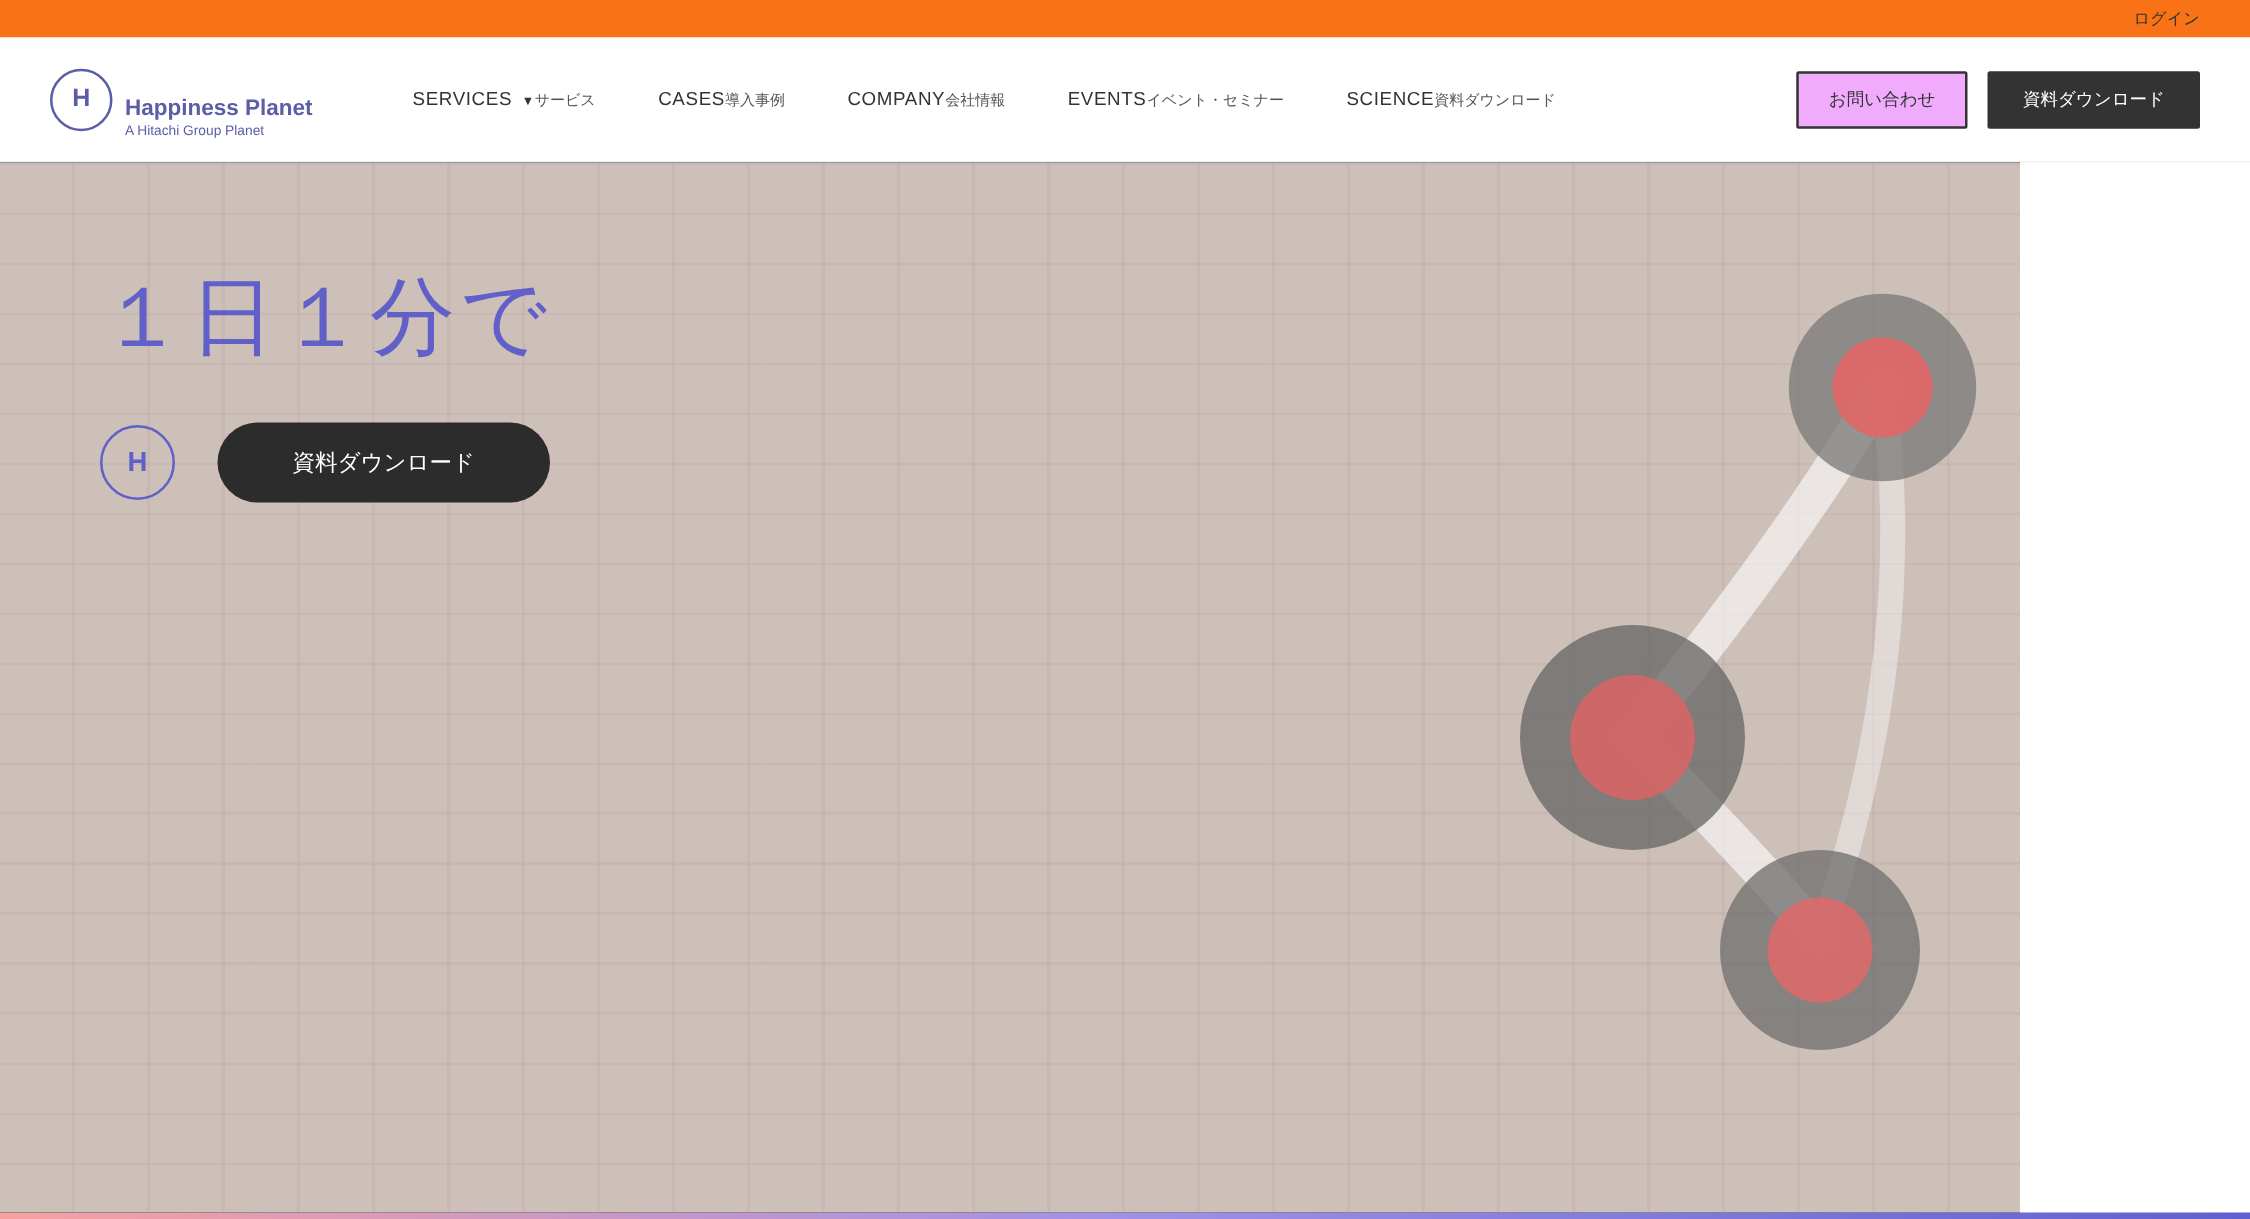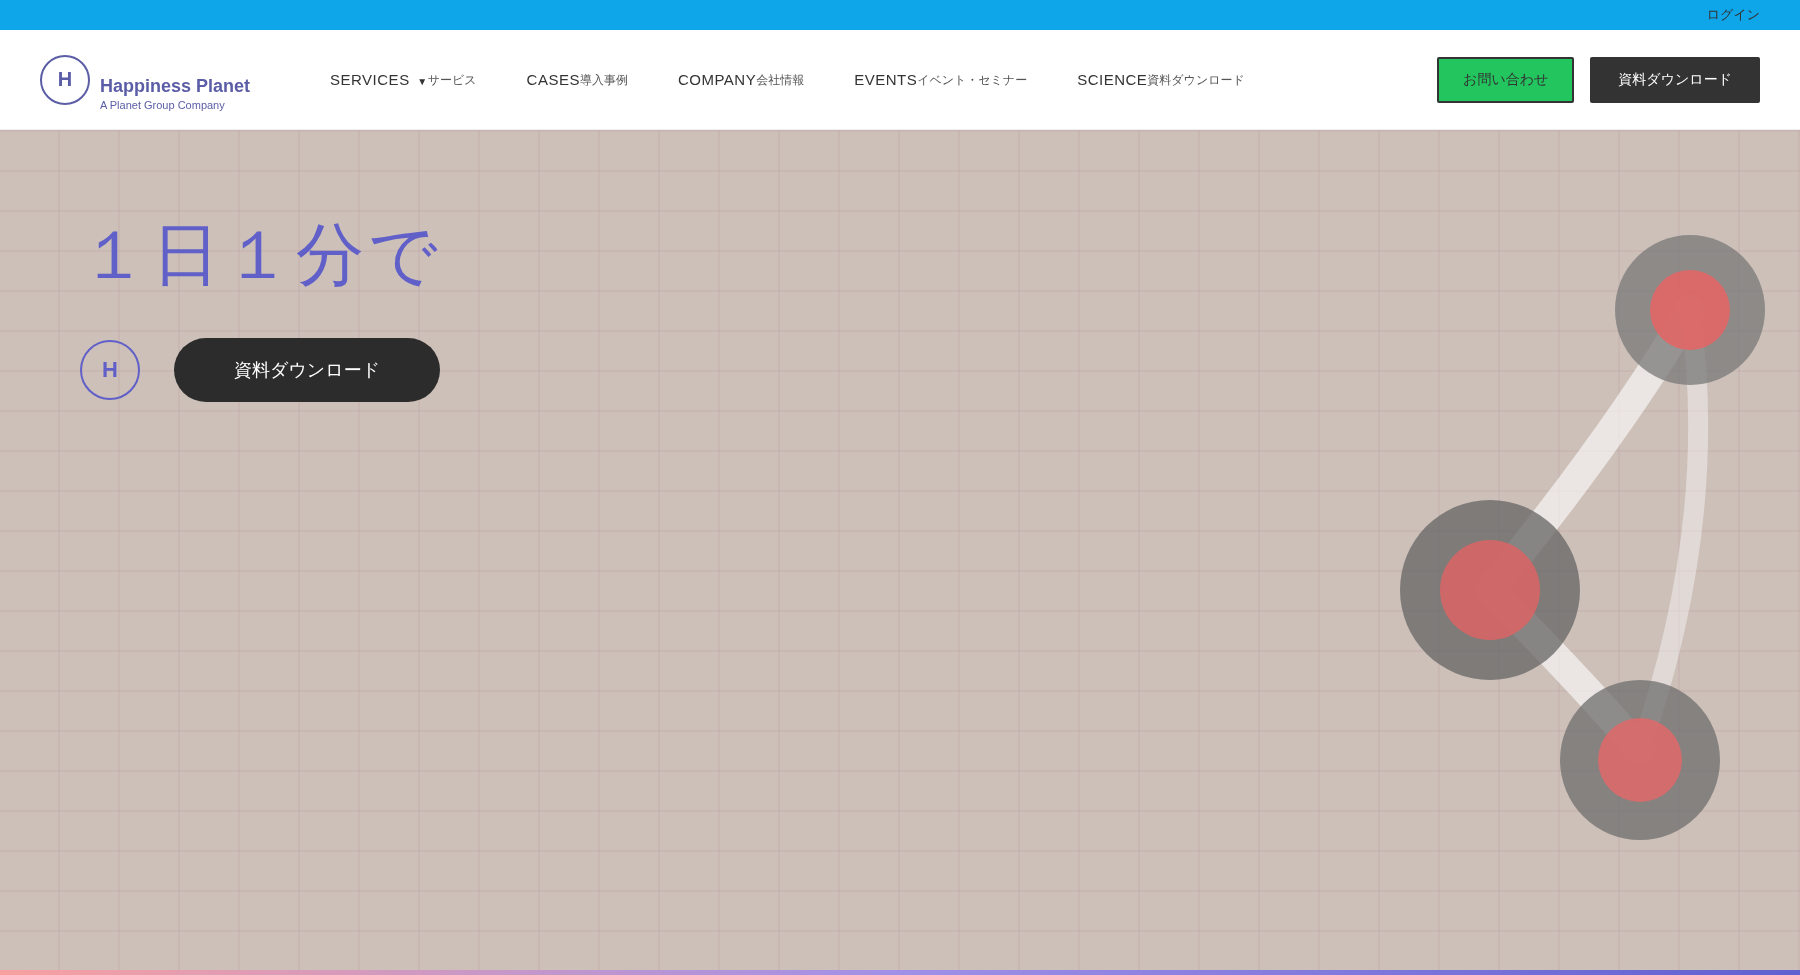--- a/index.html
+++ b/index.html
@@ -5,21 +5,21 @@
     * { margin: 0; padding: 0; box-sizing: border-box; }
     body { width: 1800px; min-height: 975px; font-family: 'Hiragino Kaku Gothic ProN', 'Meiryo', sans-serif; overflow-x: hidden; }
 
     
     .top-bar {
       display: flex;
       justify-content: flex-end;
       padding: 6px 40px;
       font-size: 13px;
       color: #333;
-      background: #0ea5e9;
+      background: #f97316;
     }
 
     
     .navbar {
       display: flex;
       align-items: center;
       padding: 0 40px;
       height: 100px;
       background: #fff;
       border-bottom: 1px solid #eee;
@@ -80,21 +80,21 @@
       margin-left: 3px;
       color: #333;
     }
     .nav-actions {
       display: flex;
       gap: 16px;
       align-items: center;
     }
     .btn-outline {
       border: 2px solid #333;
-      background: #22c55e;
+      background: #f0abfc;
       padding: 12px 24px;
       font-size: 14px;
       cursor: pointer;
       font-family: inherit;
       border-radius: 2px;
       color: #333;
     }
     .btn-dark {
       background: #333;
       color: #fff;
@@ -102,21 +102,21 @@
       padding: 14px 28px;
       font-size: 14px;
       cursor: pointer;
       font-family: inherit;
       border-radius: 2px;
     }
 
     
     .hero {
       position: relative;
-      width: 1800px;
+      width: 1616px;
       height: 840px;
       background-color: #0f172a;
       overflow: hidden;
       text-decoration: underline;
     }
 
     
     .hero-bg {
       position: absolute;
       inset: 0;
@@ -237,21 +237,21 @@
 </div>
 
 <nav class="navbar">
   <div class="logo-area">
     <div class="logo-inner">
       <div class="logo-circle">
         <span>H</span>
       </div>
       <div>
         <div class="logo-text">Happiness Planet</div>
-        <div class="logo-sub">A Planet Group Company</div>
+        <div class="logo-sub">A Hitachi Group Planet</div>
       </div>
     </div>
   </div>
 
   <div class="nav-links">
 
     <div class="nav-item">
       <span class="nav-item-en">SERVICES <span class="nav-chevron">▼</span></span>
       <span class="nav-item-jp">サービス</span>
     </div>

